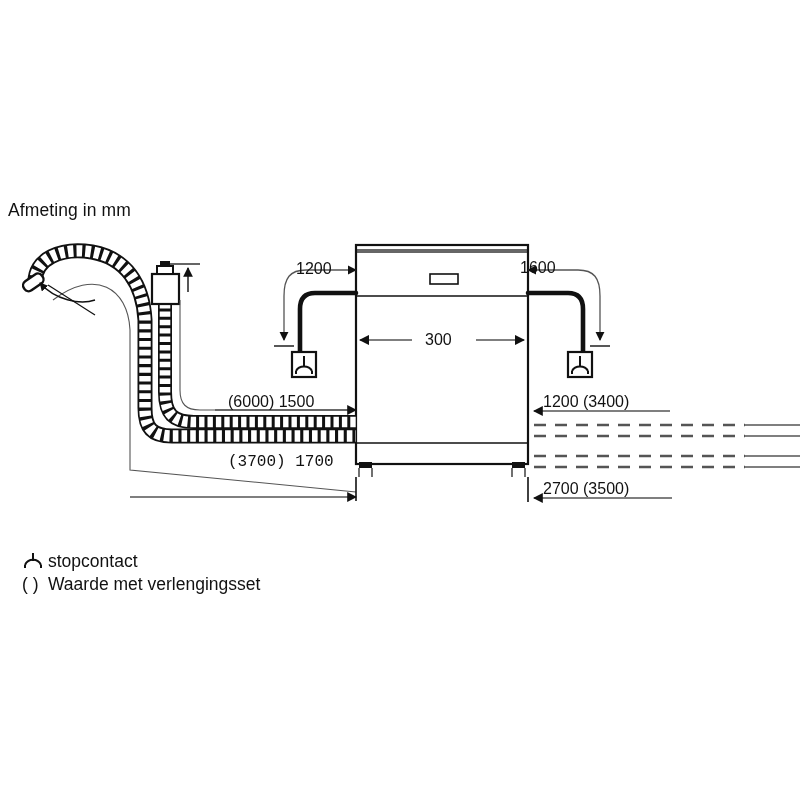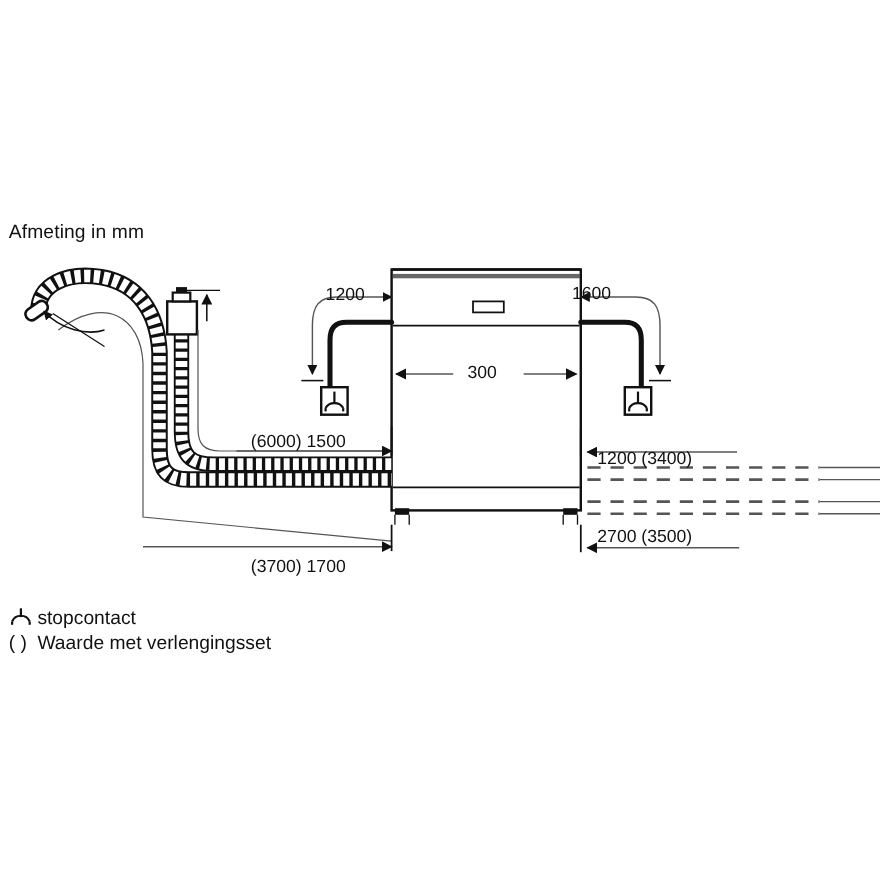--- a/index.html
+++ b/index.html
@@ -27,21 +27,21 @@
     left: 8px;
     top: 200px;
     font-size: 17.5px;
     line-height: 20px;
     letter-spacing: 0.1px;
     color: #111111;
     white-space: nowrap;
   }
   .legend {
     position: absolute;
-    left: 8px;
+    left: 22px;
     top: 550px;
     font-size: 17.5px;
     line-height: 23px;
     color: #111111;
     white-space: nowrap;
   }
   .legend-row {
     display: flex;
     align-items: center;
     height: 23px;
@@ -231,22 +231,22 @@
       <line x1="672" y1="498" x2="534" y2="498" stroke="#555555" stroke-width="1.4" marker-end="url(#arrR)"></line>
       <line x1="528" y1="477" x2="528" y2="502" stroke="#111111" stroke-width="1.6"></line>
     </g>
 
   </svg>
 
   <div class="dim-label" style="left:425px; top:330px;">300</div>
   <div class="dim-label" style="left:296px; top:259px;">1200</div>
   <div class="dim-label" style="left:520px; top:258px;">1600</div>
   <div class="dim-label" style="left:228px; top:392px;">(6000) 1500</div>
-  <div class="dim-label" style="left:543px; top:408px;">1200 (3400)</div>
-  <div class="dim-label" style="left:228px; top:506px;">(3700) 1700</div>
+  <div class="dim-label" style="left:543px; top:392px;">1200 (3400)</div>
+  <div class="dim-label" style="left:228px; top:452px;font-family:Liberation Mono, monospace;">(3700) 1700</div>
   <div class="dim-label" style="left:543px; top:479px;">2700 (3500)</div>
 
   <div class="legend">
     <div class="legend-row">
       <span class="legend-icon">
         <svg width="22" height="20" viewBox="0 0 22 20">
           <line x1="11" y1="3" x2="11" y2="11" stroke="#111111" stroke-width="2"></line>
           <path d="M 3 15 C 6 8, 16 8, 19 15" fill="none" stroke="#111111" stroke-width="2"></path>
           <line x1="3" y1="15" x2="3" y2="18" stroke="#111111" stroke-width="2"></line>
           <line x1="19" y1="15" x2="19" y2="18" stroke="#111111" stroke-width="2"></line>

